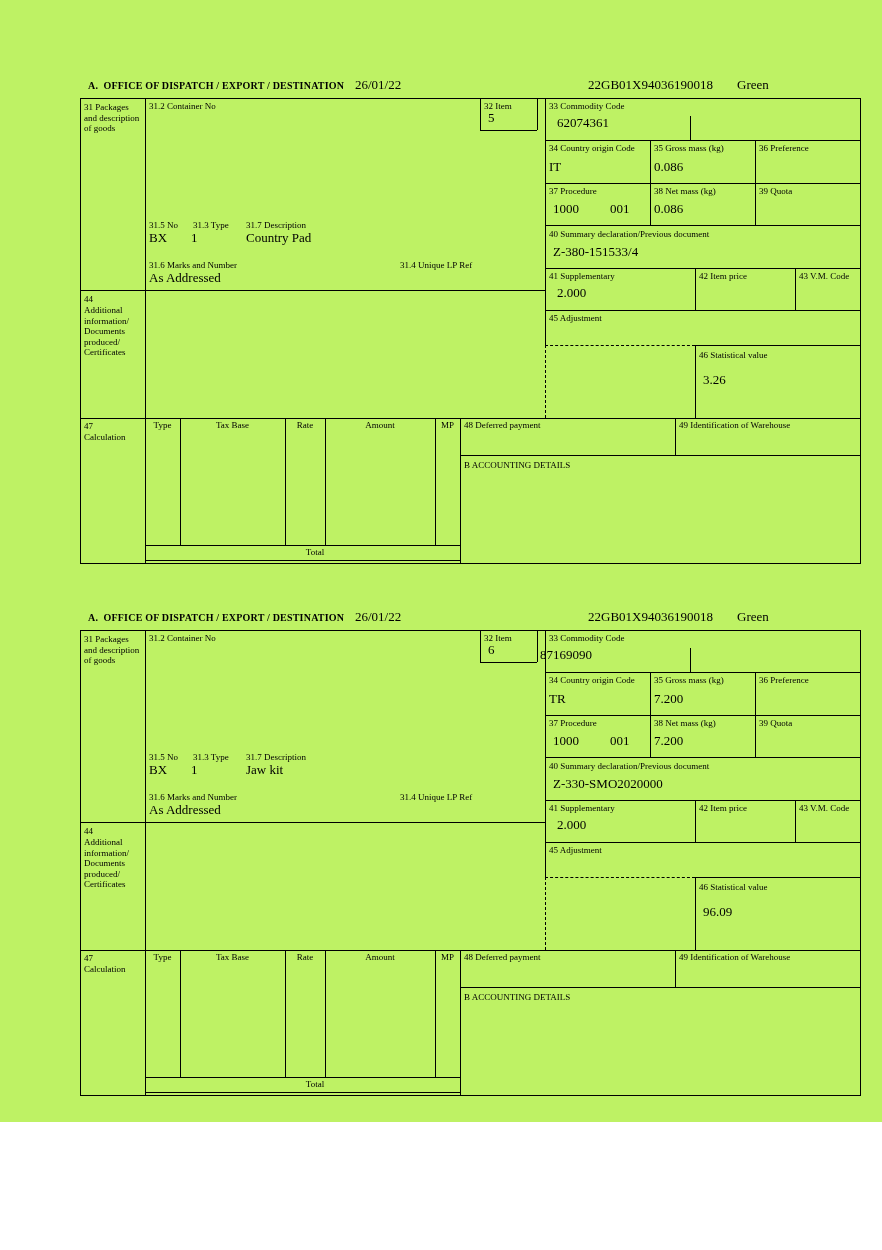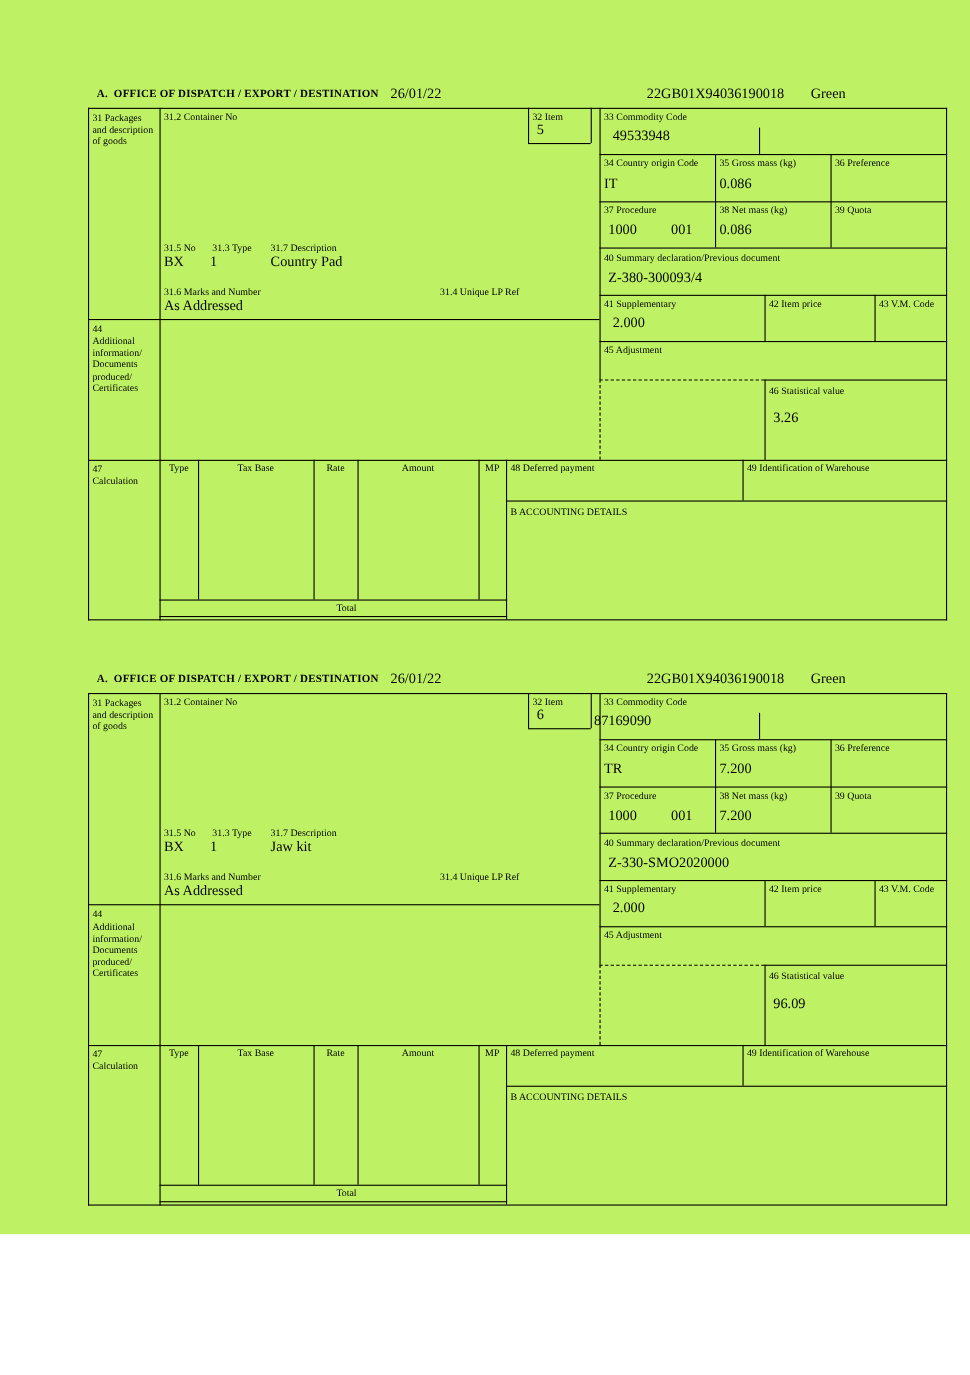--- a/index.html
+++ b/index.html
@@ -78,34 +78,34 @@
     <div class="t lbl" style="left:193px;top:140px">31.3 Type</div>
     <div class="t lbl" style="left:246px;top:140px">31.7 Description</div>
     <div class="t val" style="left:149px;top:151px">BX</div>
     <div class="t val" style="left:191px;top:151px">1</div>
     <div class="t val" style="left:246px;top:151px">Country Pad</div>
     <div class="t lbl" style="left:149px;top:180px">31.6 Marks and Number</div>
     <div class="t lbl" style="left:400px;top:180px">31.4 Unique LP Ref</div>
     <div class="t val" style="left:149px;top:191px">As Addressed</div>
 
     <div class="t lbl" style="left:549px;top:21px">33 Commodity Code</div>
-    <div class="t val" style="left:557px;top:36px">49533948</div>
+    <div class="t val" style="left:557px;top:36px">62074361</div>
     <div class="t lbl" style="left:549px;top:63px">34 Country origin Code</div>
     <div class="t val" style="left:549px;top:80px">IT</div>
     <div class="t lbl" style="left:654px;top:63px">35 Gross mass (kg)</div>
     <div class="t val" style="left:654px;top:80px">0.086</div>
     <div class="t lbl" style="left:759px;top:63px">36 Preference</div>
     <div class="t lbl" style="left:549px;top:106px">37 Procedure</div>
     <div class="t val" style="left:553px;top:122px">1000</div>
     <div class="t val" style="left:610px;top:122px">001</div>
     <div class="t lbl" style="left:654px;top:106px">38 Net mass (kg)</div>
     <div class="t val" style="left:654px;top:122px">0.086</div>
     <div class="t lbl" style="left:759px;top:106px">39 Quota</div>
     <div class="t lbl" style="left:549px;top:149px">40 Summary declaration/Previous document</div>
-    <div class="t val" style="left:553px;top:165px">Z-380-300093/4</div>
+    <div class="t val" style="left:553px;top:165px">Z-380-151533/4</div>
     <div class="t lbl" style="left:549px;top:191px">41 Supplementary</div>
     <div class="t val" style="left:557px;top:206px">2.000</div>
     <div class="t lbl" style="left:699px;top:191px">42 Item price</div>
     <div class="t lbl" style="left:799px;top:191px">43 V.M. Code</div>
     <div class="t lbl" style="left:549px;top:233px">45 Adjustment</div>
     <div class="t lbl" style="left:699px;top:270px">46 Statistical value</div>
     <div class="t val" style="left:703px;top:293px">3.26</div>
 
     <div class="t lbl ctr" style="left:145px;top:340px;width:35px">Type</div>
     <div class="t lbl ctr" style="left:180px;top:340px;width:105px">Tax Base</div>

